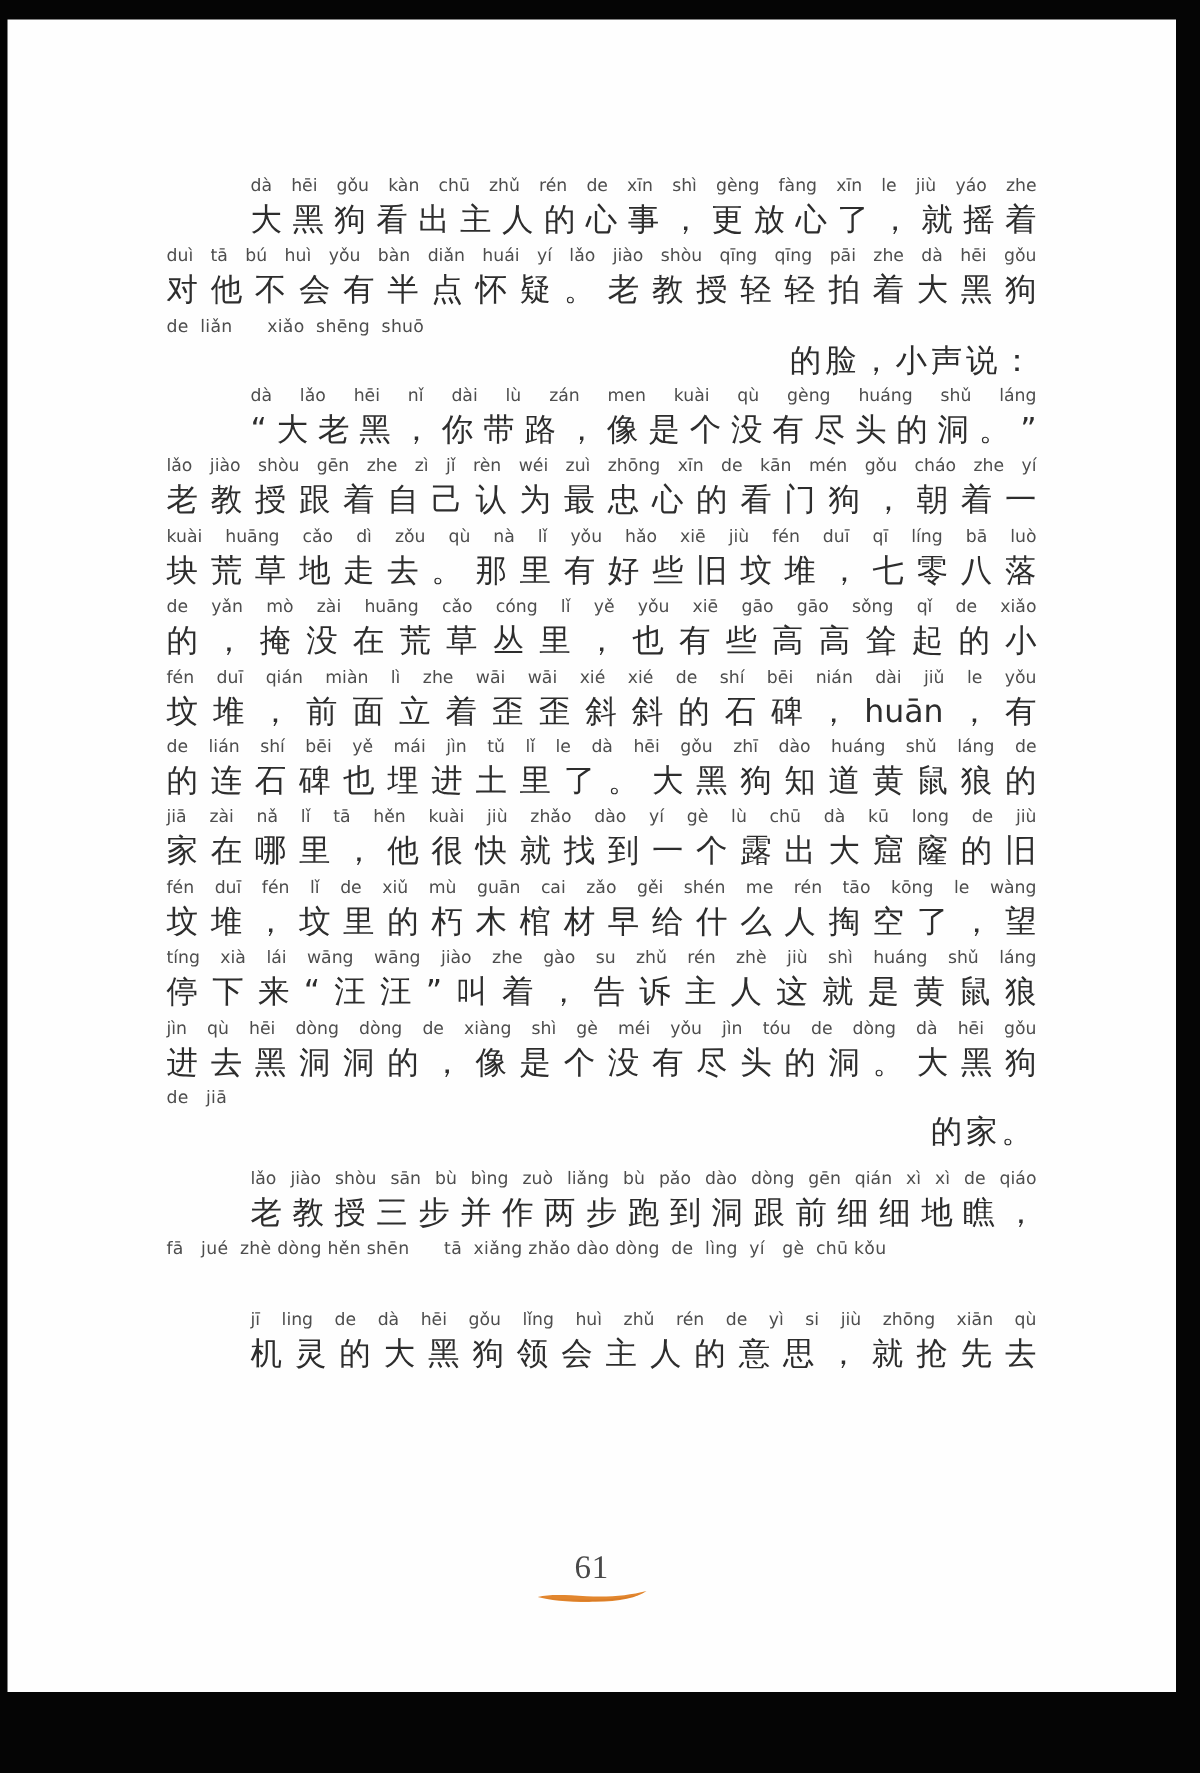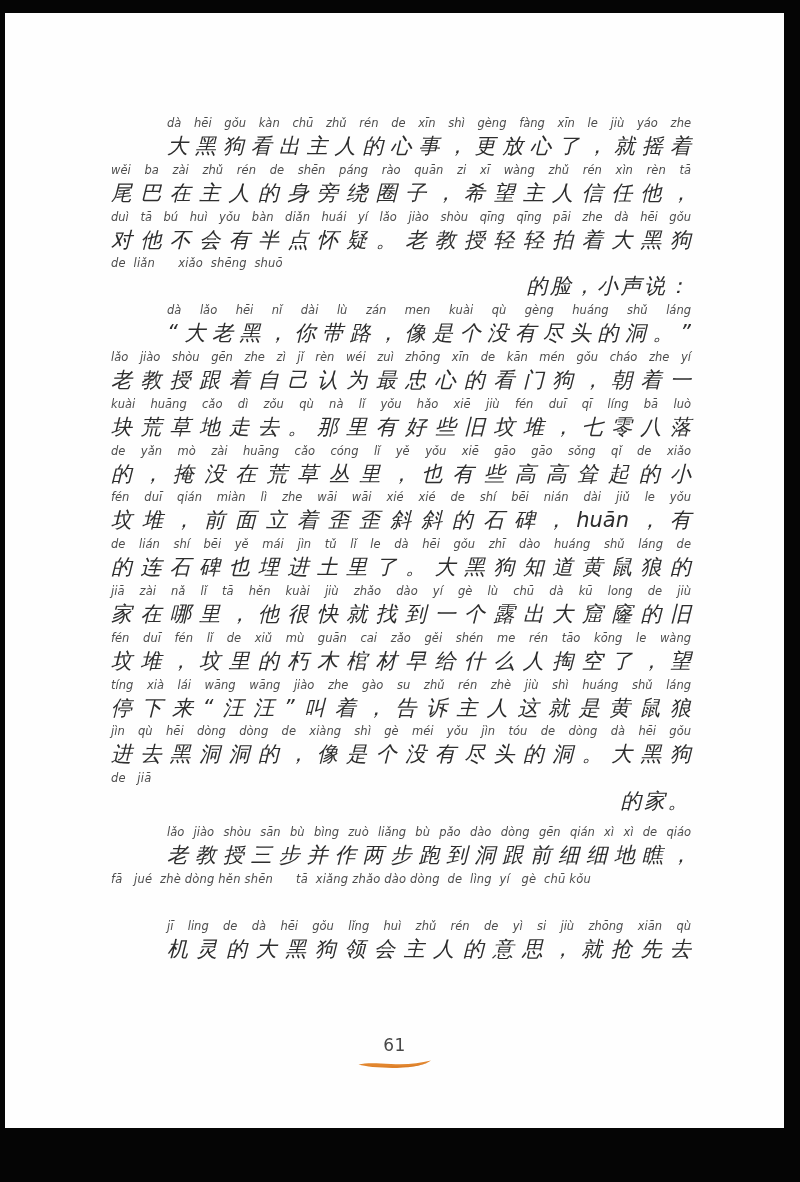--- a/index.html
+++ b/index.html
@@ -14,21 +14,21 @@
     position: absolute;
     left: 5px; top: 13px;
     width: 779px; height: 1115px;
     background: #fefefe;
   }
   .text-area {
     position: absolute;
     left: 106px; top: 103px;
     width: 580px;
   }
-  .line { height: 46.8px; font-style: italic; }
+  .line { height: 46.8px; }
   .line.gap-before { margin-top: 7px; }
   .line.indent { padding-left: 56px; }
   .py {
     display: block;
     height: 15px;
     font-size: 11.5px;
     line-height: 15px;
     color: #4d4d4d;
     letter-spacing: 0.2px;
     white-space: pre;
@@ -57,40 +57,37 @@
     text-justify: inter-character;
   }
   .page-footer {
     position: absolute;
     left: 0; top: 1022px;
     width: 779px;
     text-align: center;
   }
   .page-number {
     display: block;
-    font-size: 17px;
+    font-size: 22px;
     line-height: 20px;
     color: #484848;
     letter-spacing: 0.5px;
+    font-family: Liberation Serif, serif;
   }
   .brush { display: block; margin: 2px auto 0 auto; }
 </style>
 </head>
 <body style="background: rgb(5, 5, 5);">
 
 <div class="page" style="background: rgb(254, 254, 254);">
 
   <div class="text-area">
       <div class="line indent justify">
     <span class="py">dà  hēi  gǒu kàn chū  zhǔ  rén  de  xīn  shì    gèng fàng xīn  le     jiù  yáo zhe</span>
     <span class="zh">大黑狗看出主人的心事，更放心了，就摇着</span>
-  </div>
-      <div class="line justify">
-    <span class="py">wěi  ba  zài  zhǔ  rén  de shēn páng rào quān  zi     xī  wàng zhǔ  rén  xìn  rèn  tā</span>
-    <span class="zh">尾巴在主人的身旁绕圈子，希望主人信任他，</span>
   </div>
       <div class="line justify">
     <span class="py">duì  tā  bú  huì  yǒu bàn diǎn huái  yí     lǎo  jiào shòu qīng qīng pāi  zhe  dà  hēi  gǒu</span>
     <span class="zh">对他不会有半点怀疑。老教授轻轻拍着大黑狗</span>
   </div>
       <div class="line">
     <span class="py">de  liǎn      xiǎo  shēng  shuō</span>
     <span class="zh">的脸，小声说：</span>
   </div>
       <div class="line indent justify">

